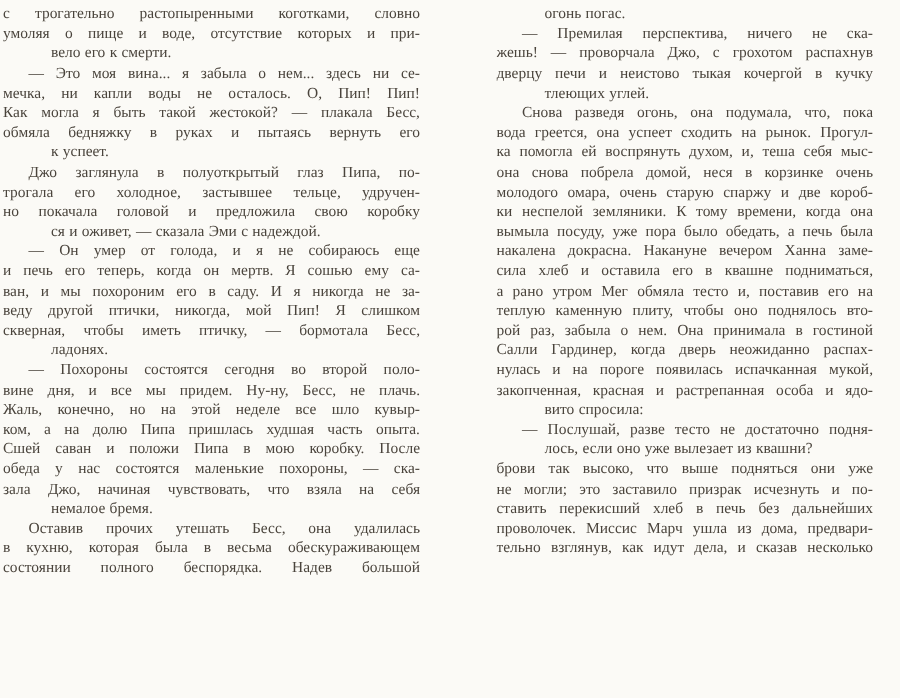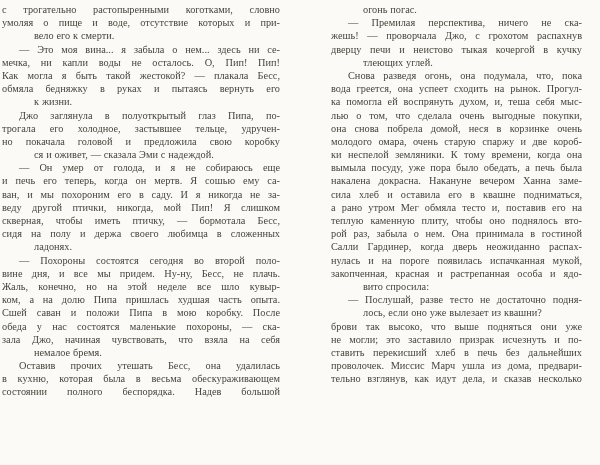--- a/index.html
+++ b/index.html
@@ -67,31 +67,30 @@
 
   <div class="page page-left">
     <div class="text-block">
         <div class="line">с трогательно растопыренными коготками, словно</div>
         <div class="line">умоляя о пище и воде, отсутствие которых и при-</div>
         <div class="line last">вело его к смерти.</div>
         <div class="line indent">— Это моя вина... я забыла о нем... здесь ни се-</div>
         <div class="line">мечка, ни капли воды не осталось. О, Пип! Пип!</div>
         <div class="line">Как могла я быть такой жестокой? — плакала Бесс,</div>
         <div class="line">обмяла бедняжку в руках и пытаясь вернуть его</div>
-        <div class="line last">к жизни.</div>
+        <div class="line last">к успеет.</div>
         <div class="line indent">Джо заглянула в полуоткрытый глаз Пипа, по-</div>
         <div class="line">трогала его холодное, застывшее тельце, удручен-</div>
         <div class="line">но покачала головой и предложила свою коробку</div>
         <div class="line last">ся и оживет, — сказала Эми с надеждой.</div>
         <div class="line indent">— Он умер от голода, и я не собираюсь еще</div>
         <div class="line">и печь его теперь, когда он мертв. Я сошью ему са-</div>
         <div class="line">ван, и мы похороним его в саду. И я никогда не за-</div>
         <div class="line">веду другой птички, никогда, мой Пип! Я слишком</div>
         <div class="line">скверная, чтобы иметь птичку, — бормотала Бесс,</div>
-        <div class="line">сидя на полу и держа своего любимца в сложенных</div>
         <div class="line last">ладонях.</div>
         <div class="line indent">— Похороны состоятся сегодня во второй поло-</div>
         <div class="line">вине дня, и все мы придем. Ну-ну, Бесс, не плачь.</div>
         <div class="line">Жаль, конечно, но на этой неделе все шло кувыр-</div>
         <div class="line">ком, а на долю Пипа пришлась худшая часть опыта.</div>
         <div class="line">Сшей саван и положи Пипа в мою коробку. После</div>
         <div class="line">обеда у нас состоятся маленькие похороны, — ска-</div>
         <div class="line">зала Джо, начиная чувствовать, что взяла на себя</div>
         <div class="line last">немалое бремя.</div>
         <div class="line indent">Оставив прочих утешать Бесс, она удалилась</div>
@@ -104,21 +103,20 @@
   <div class="page page-right">
     <div class="text-block">
         <div class="line last">огонь погас.</div>
         <div class="line indent">— Премилая перспектива, ничего не ска-</div>
         <div class="line">жешь! — проворчала Джо, с грохотом распахнув</div>
         <div class="line">дверцу печи и неистово тыкая кочергой в кучку</div>
         <div class="line last">тлеющих углей.</div>
         <div class="line indent">Снова разведя огонь, она подумала, что, пока</div>
         <div class="line">вода греется, она успеет сходить на рынок. Прогул-</div>
         <div class="line">ка помогла ей воспрянуть духом, и, теша себя мыс-</div>
-        <div class="line">лью о том, что сделала очень выгодные покупки,</div>
         <div class="line">она снова побрела домой, неся в корзинке очень</div>
         <div class="line">молодого омара, очень старую спаржу и две короб-</div>
         <div class="line">ки неспелой земляники. К тому времени, когда она</div>
         <div class="line">вымыла посуду, уже пора было обедать, а печь была</div>
         <div class="line">накалена докрасна. Накануне вечером Ханна заме-</div>
         <div class="line">сила хлеб и оставила его в квашне подниматься,</div>
         <div class="line">а рано утром Мег обмяла тесто и, поставив его на</div>
         <div class="line">теплую каменную плиту, чтобы оно поднялось вто-</div>
         <div class="line">рой раз, забыла о нем. Она принимала в гостиной</div>
         <div class="line">Салли Гардинер, когда дверь неожиданно распах-</div>

